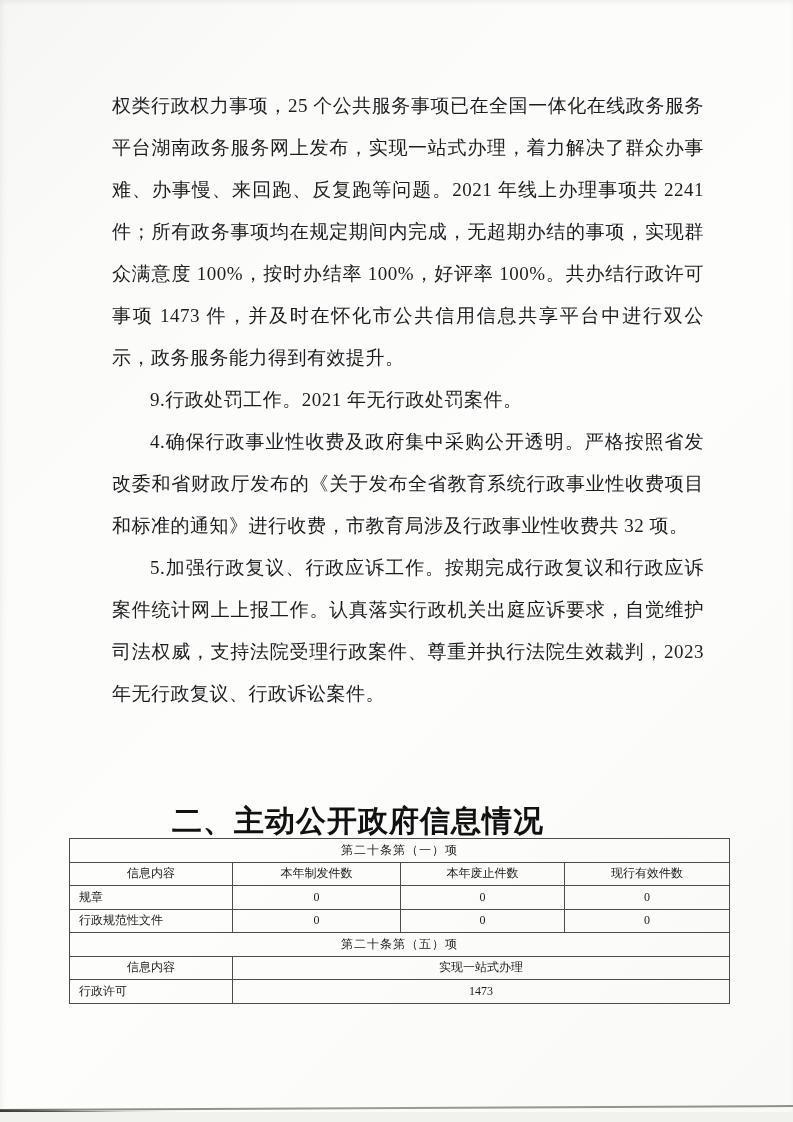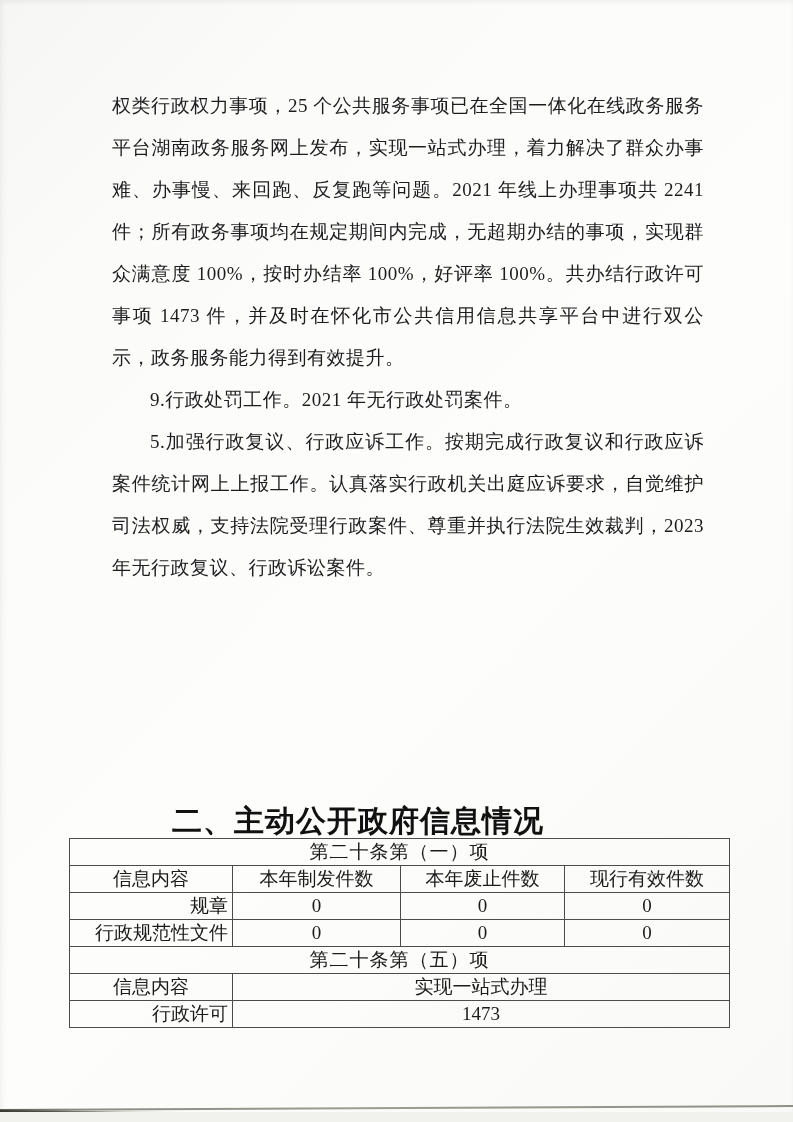--- a/index.html
+++ b/index.html
@@ -46,34 +46,34 @@
     letter-spacing: 1px;
   }
   
   .info-table {
     position: absolute;
     top: 838px;
     left: 69px;
     width: 660px;
     border-collapse: collapse;
     table-layout: fixed;
-    font-size: 19px;
+    font-size: 12px;
     color: #1b1b1b;
   }
   .info-table td {
     border: 1px solid #4c4c4c;
     height: 22.5px;
     padding: 0 4px;
     text-align: center;
     vertical-align: middle;
     overflow: hidden;
     white-space: nowrap;
   }
   .info-table { border: 1.5px solid #3d3d3d; }
-  .info-table td.label-cell { text-align: right; padding-left: 9px; }
+  .info-table td.label-cell { text-align: left; padding-left: 9px; }
   .info-table tr.span-row td { letter-spacing: 1px; }
   .col-c1 { width: 163px; }
   .col-c2 { width: 168px; }
   .col-c3 { width: 164px; }
   .col-c4 { width: 165px; }
   
   .paper-edge-line {
     position: absolute;
     left: -6px;
     bottom: 11px;
@@ -102,20 +102,21 @@
   }
 </style>
 </head>
 <body>
 
 <div class="scan-page">
 
   <div class="text-block">
     <p class="para">权类行政权力事项，25 个公共服务事项已在全国一体化在线政务服务平台湖南政务服务网上发布，实现一站式办理，着力解决了群众办事难、办事慢、来回跑、反复跑等问题。2021 年线上办理事项共 2241 件；所有政务事项均在规定期间内完成，无超期办结的事项，实现群众满意度 100%，按时办结率 100%，好评率 100%。共办结行政许可事项 1473 件，并及时在怀化市公共信用信息共享平台中进行双公示，政务服务能力得到有效提升。</p>
     <p class="para indent">9.行政处罚工作。2021 年无行政处罚案件。</p>
+    <p class="para indent">4.确保行政事业性收费及政府集中采购公开透明。严格按照省发改委和省财政厅发布的《关于发布全省教育系统行政事业性收费项目和标准的通知》进行收费，市教育局涉及行政事业性收费共 32 项。</p>
     <p class="para indent">5.加强行政复议、行政应诉工作。按期完成行政复议和行政应诉案件统计网上上报工作。认真落实行政机关出庭应诉要求，自觉维护司法权威，支持法院受理行政案件、尊重并执行法院生效裁判，2023 年无行政复议、行政诉讼案件。</p>
   </div>
 
   <h2 class="section-heading">二、主动公开政府信息情况</h2>
 
   <table class="info-table">
     <colgroup>
       <col class="col-c1">
         <col class="col-c2">
         <col class="col-c3">

